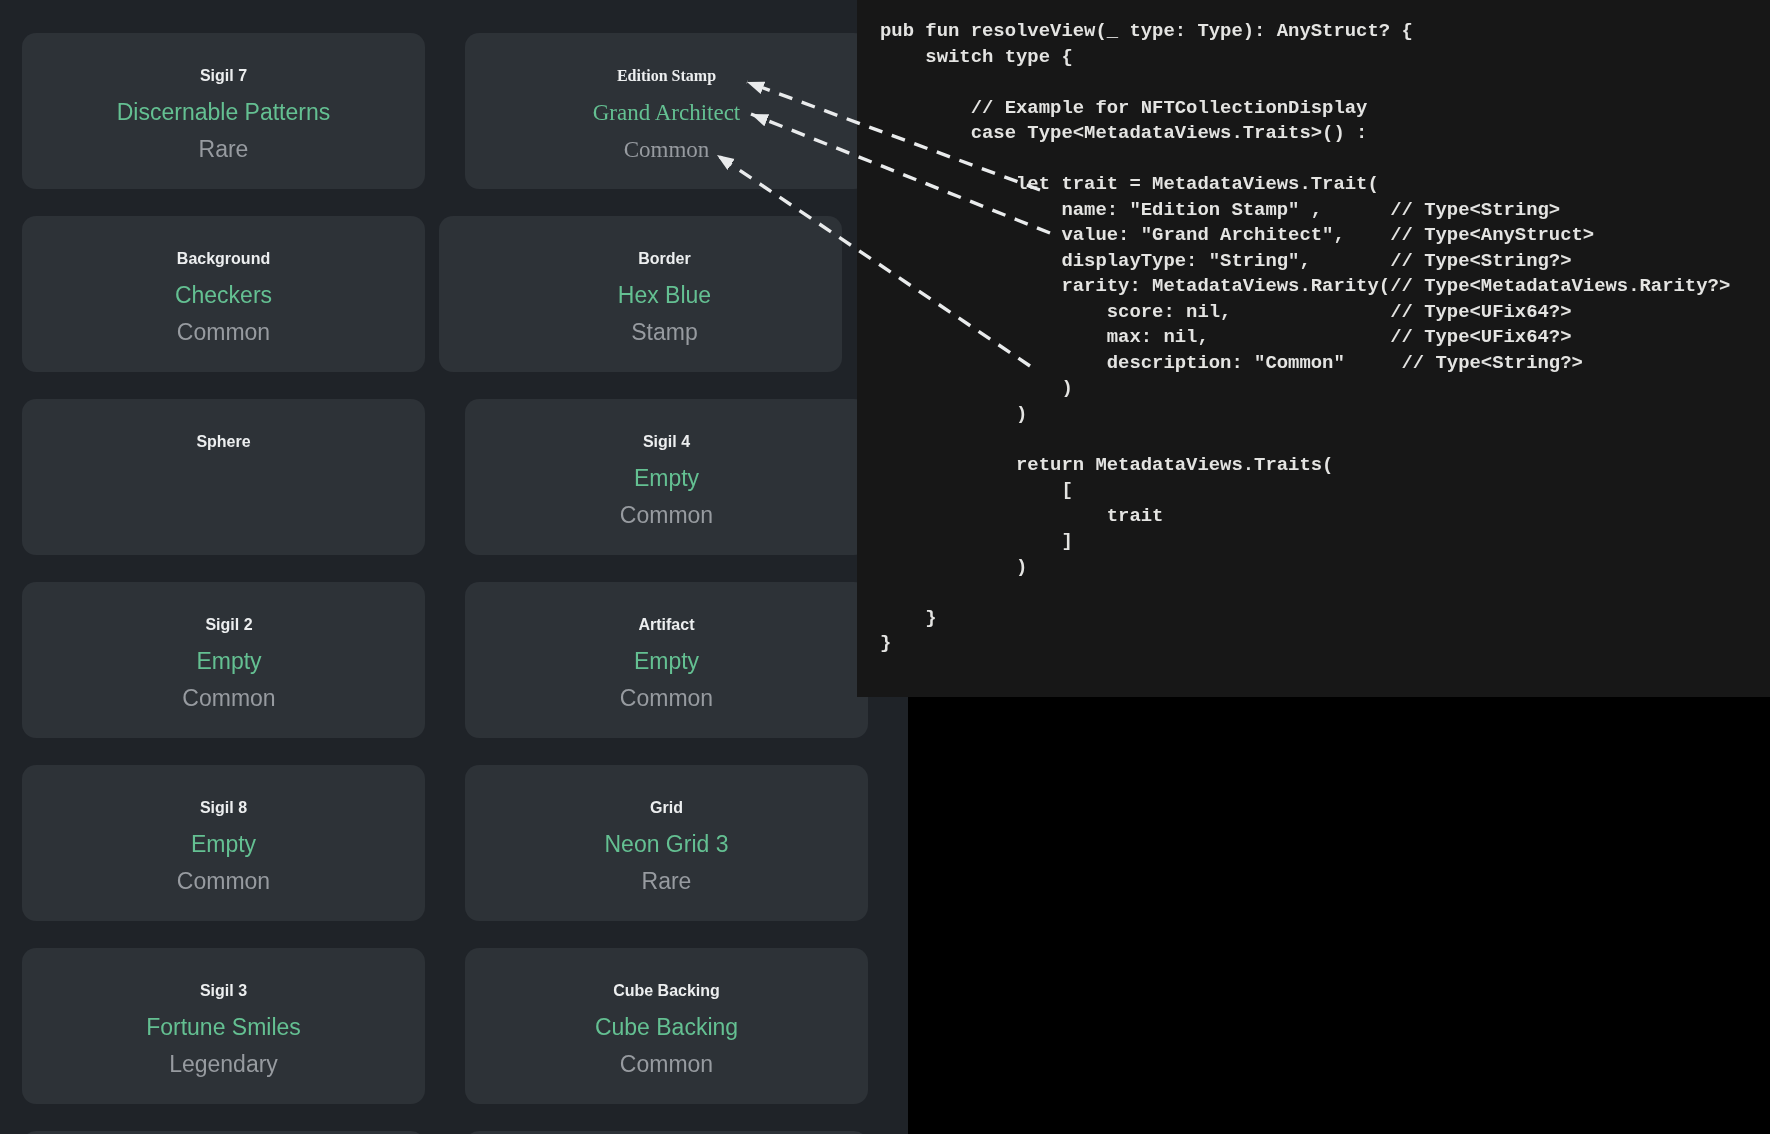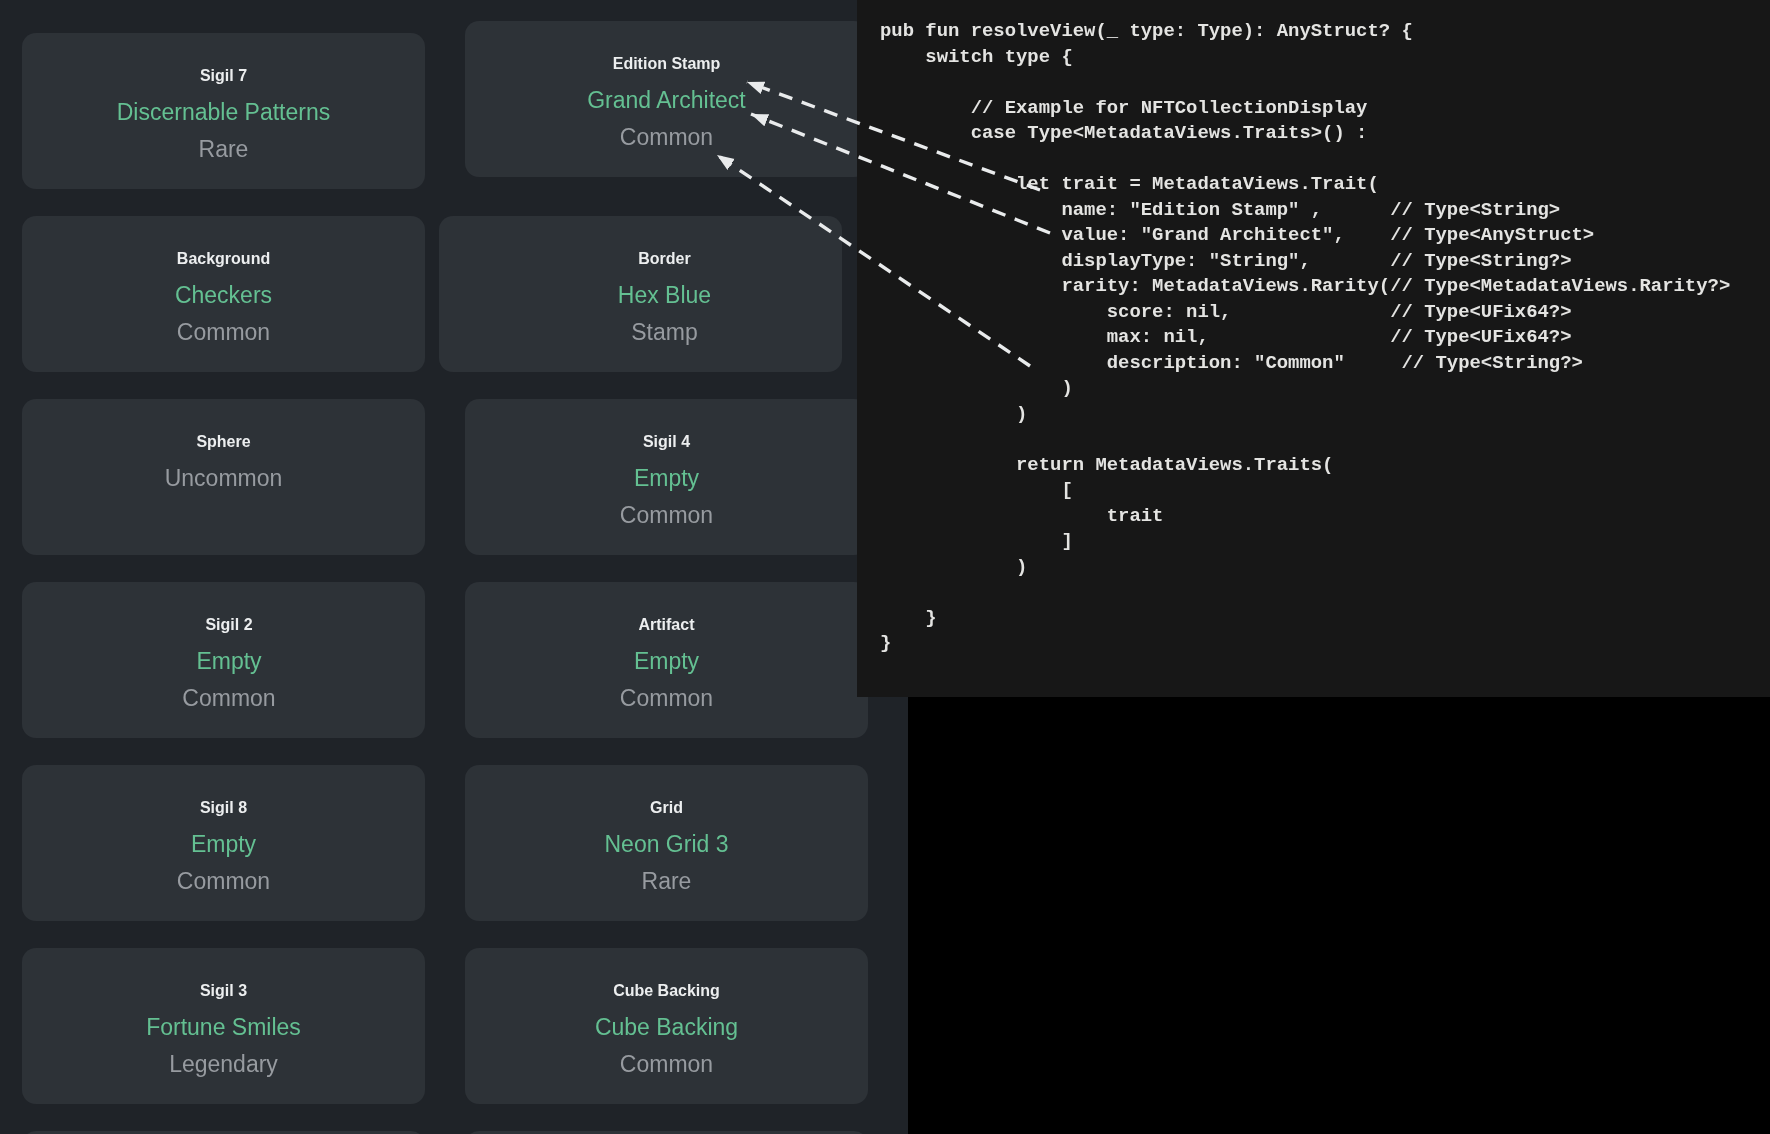--- a/index.html
+++ b/index.html
@@ -40,38 +40,37 @@
 <body>
 
 <div class="stage" style="--page-bg: #000000; --panel-bg: #1f2328; --card-bg: #2d3237; --title-color: #eceeef; --value-color: #64c092; --rarity-color: #979ba0; --code-bg: #171717; --code-color: #e4e4e2;">
 
   <section class="traits-panel" id="traits-panel">
       <article class="trait-card" style="left: 22px; top: 33px;">
         <div class="trait-name">Sigil 7</div>
         <div class="trait-value">Discernable Patterns</div>
         <div class="trait-rarity">Rare</div>
       </article>
-      <article class="trait-card" style="left: 465px; top: 21px;">
+      <article class="trait-card" style="left: 465px; top: 33px; font-family: Liberation Serif, serif;">
         <div class="trait-name">Edition Stamp</div>
         <div class="trait-value">Grand Architect</div>
         <div class="trait-rarity">Common</div>
       </article>
       <article class="trait-card" style="left: 22px; top: 216px;">
         <div class="trait-name">Background</div>
         <div class="trait-value">Checkers</div>
         <div class="trait-rarity">Common</div>
       </article>
       <article class="trait-card" style="left: 439px; top: 216px; padding-left: 48px;">
         <div class="trait-name">Border</div>
         <div class="trait-value">Hex Blue</div>
         <div class="trait-rarity">Stamp</div>
       </article>
       <article class="trait-card" style="left: 22px; top: 399px;">
         <div class="trait-name">Sphere</div>
-        <div class="trait-rarity">Uncommon</div>
       </article>
       <article class="trait-card" style="left: 465px; top: 399px;">
         <div class="trait-name">Sigil 4</div>
         <div class="trait-value">Empty</div>
         <div class="trait-rarity">Common</div>
       </article>
       <article class="trait-card" style="left: 22px; top: 582px; padding-left: 11px;">
         <div class="trait-name">Sigil 2</div>
         <div class="trait-value">Empty</div>
         <div class="trait-rarity">Common</div>

